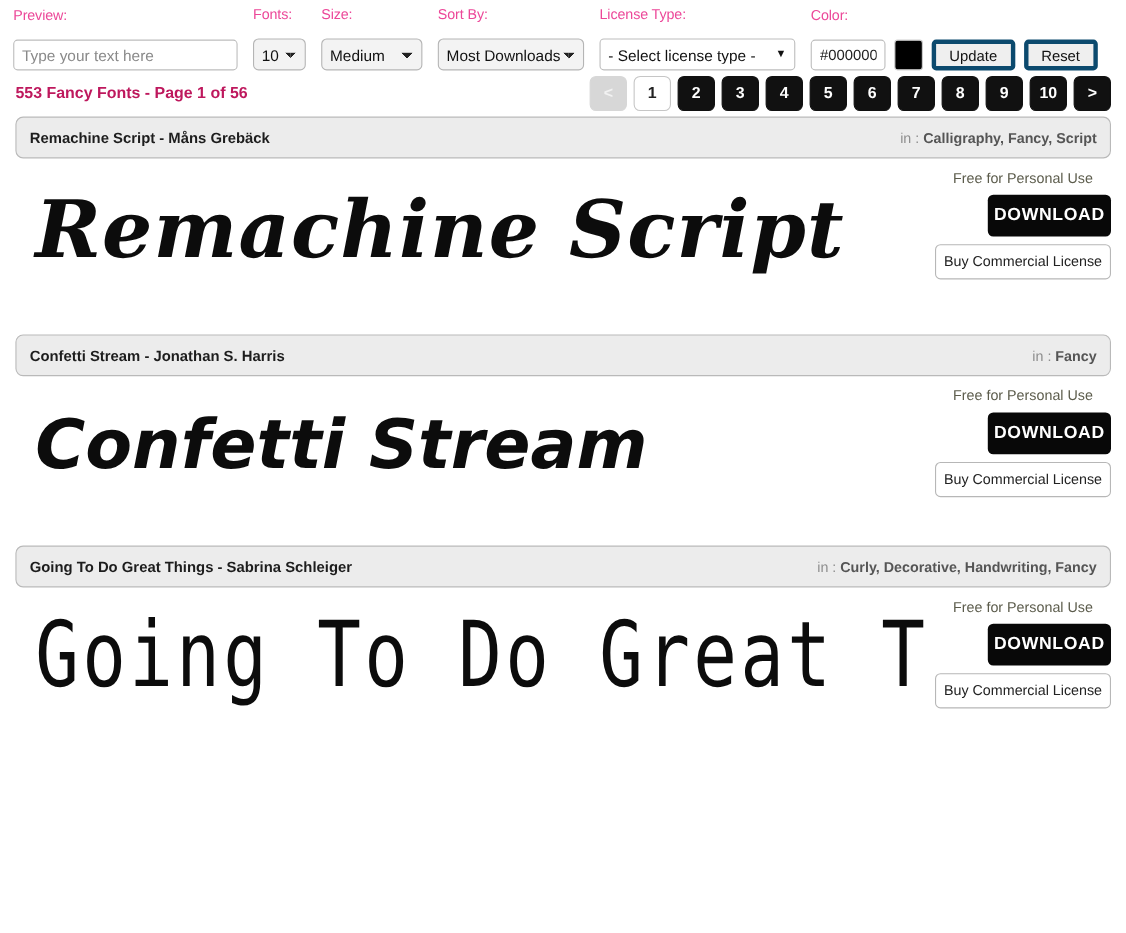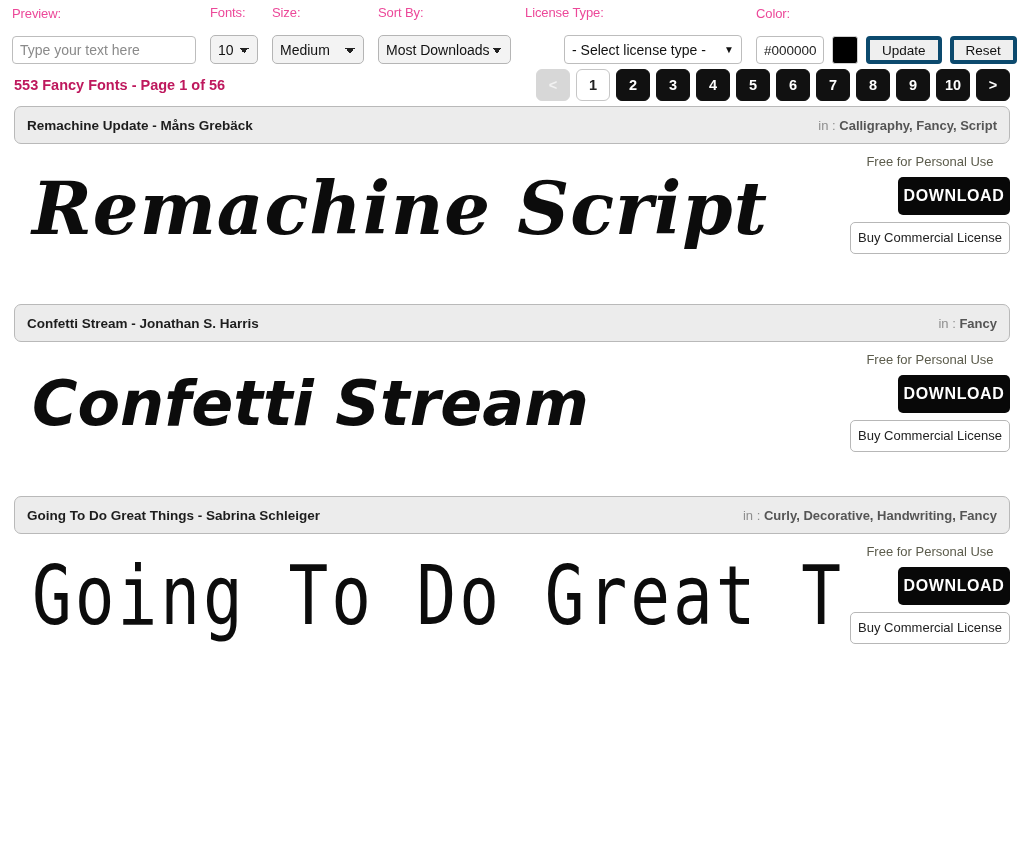--- a/index.html
+++ b/index.html
@@ -35,21 +35,21 @@
     border: 1px solid #bdbdbd;
     border-radius: 4px;
     background: #fff;
     font-family: "Liberation Sans", sans-serif;
     font-size: 14px;
     color: #222;
     padding: 0 7px;
     outline: none;
   }
   input.txt::placeholder { color: #8a8a8a; }
-  #preview-input { width: 184px; }
+  #preview-input { width: 204px; }
   #color-input { width: 68px; font-size: 13.5px; }
 
   select.sel {
     height: 29px;
     border: 1px solid #b5b5b5;
     border-radius: 5px;
     background: #f3f3f3;
     font-family: "Liberation Sans", sans-serif;
     font-size: 14px;
     color: #111;
@@ -68,21 +68,20 @@
   }
   #sel-fonts { width: 48px; padding-right: 20px; }
   #sel-size { width: 92px; padding-right: 22px; }
   #sel-sort { width: 133px; }
   #sel-license {
     width: 178px; padding-right: 24px;
     background: #fff; border-radius: 4px; border-color: #bdbdbd;
     background-image:
       linear-gradient(45deg, transparent 50%, transparent 50%),
       linear-gradient(135deg, transparent 50%, transparent 50%);
-    margin-left: 39px;
   }
   .sel-wrap { position: relative; display: inline-block; }
   .sel-caret {
     position: absolute; right: 8px; top: 50%;
     transform: translateY(-50%);
     font-size: 10px; color: #111; pointer-events: none;
     line-height: 1;
   }
 
   #color-swatch {
@@ -324,21 +323,21 @@
     <div class="page-btn">9</div>
     <div class="page-btn">10</div>
     <div class="page-btn">&gt;</div>
   </div>
 </div>
 
 <div id="cards">
 
   <div class="card">
     <div class="card-header">
-      <span class="card-title">Remachine Update - Måns Grebäck</span>
+      <span class="card-title">Remachine Script - Måns Grebäck</span>
       <span class="card-tags"><span>in : </span><b>Calligraphy, Fancy, Script</b></span>
     </div>
     <div class="card-body">
       <div class="preview-area preview-1">Remachine Script</div>
       <div class="actions">
         <div class="license-note">Free for Personal Use</div>
         <button class="dl-btn">DOWNLOAD</button>
         <button class="sec-btn">Buy Commercial License</button>
       </div>
     </div>

